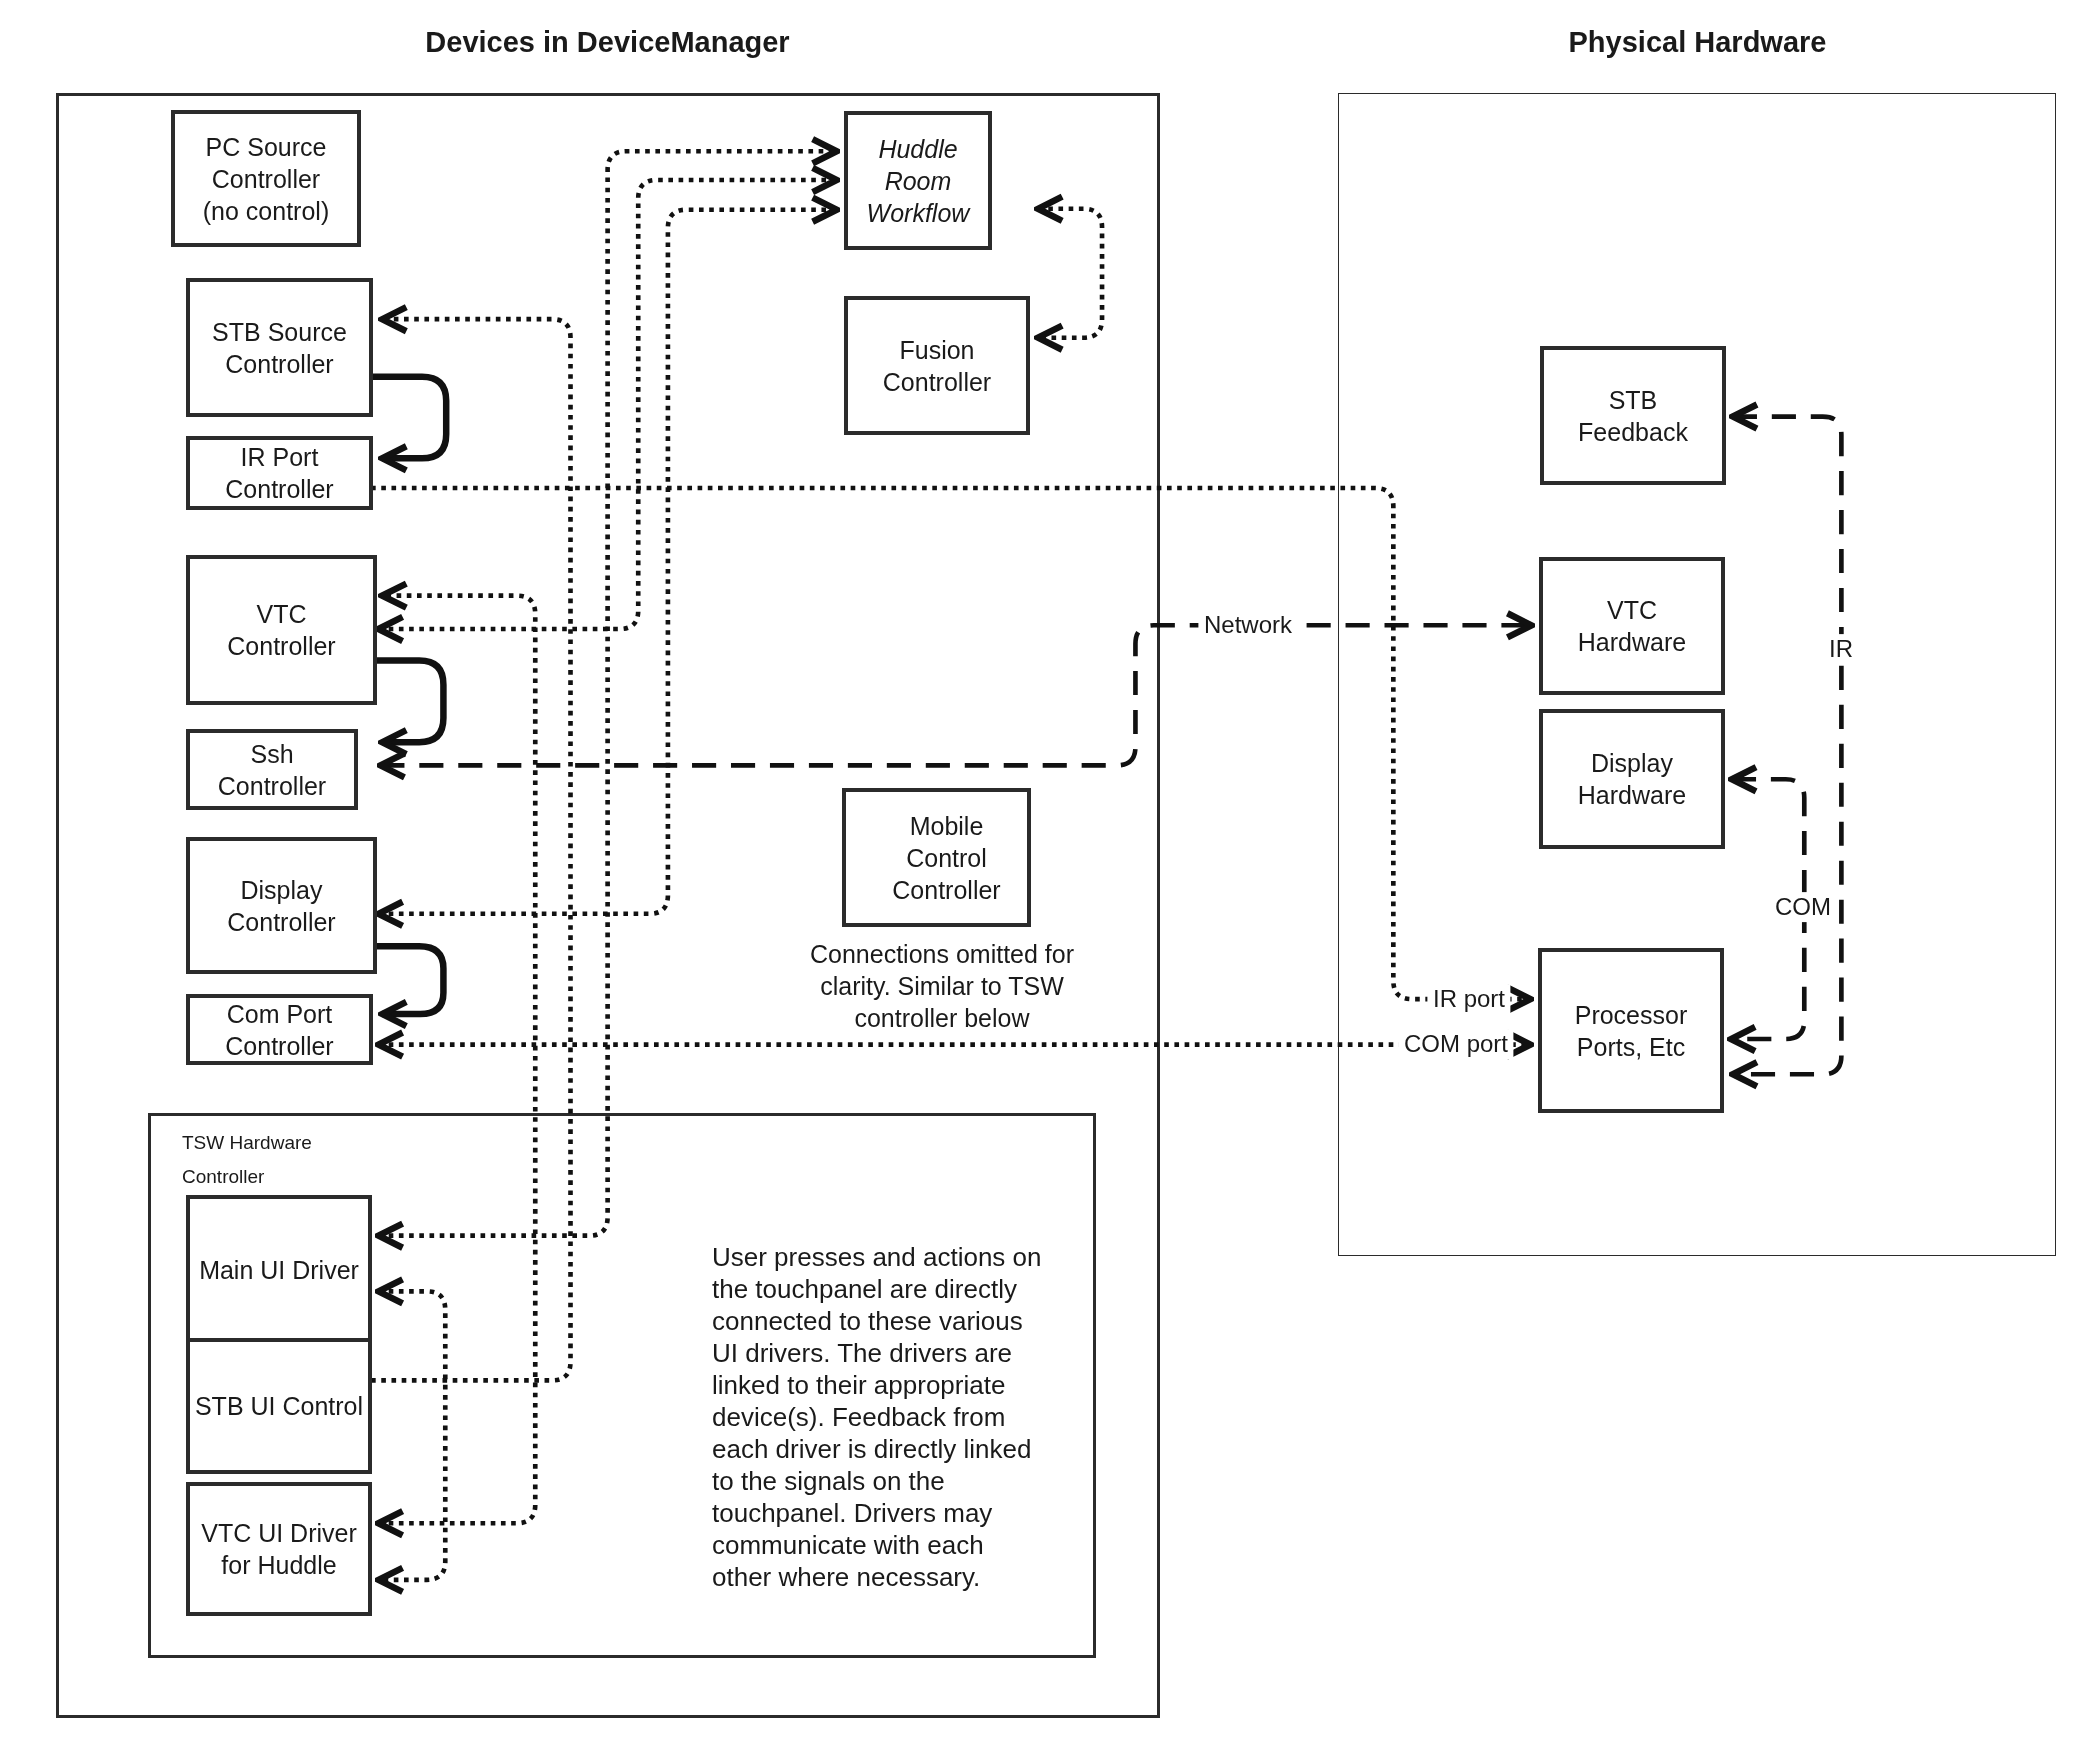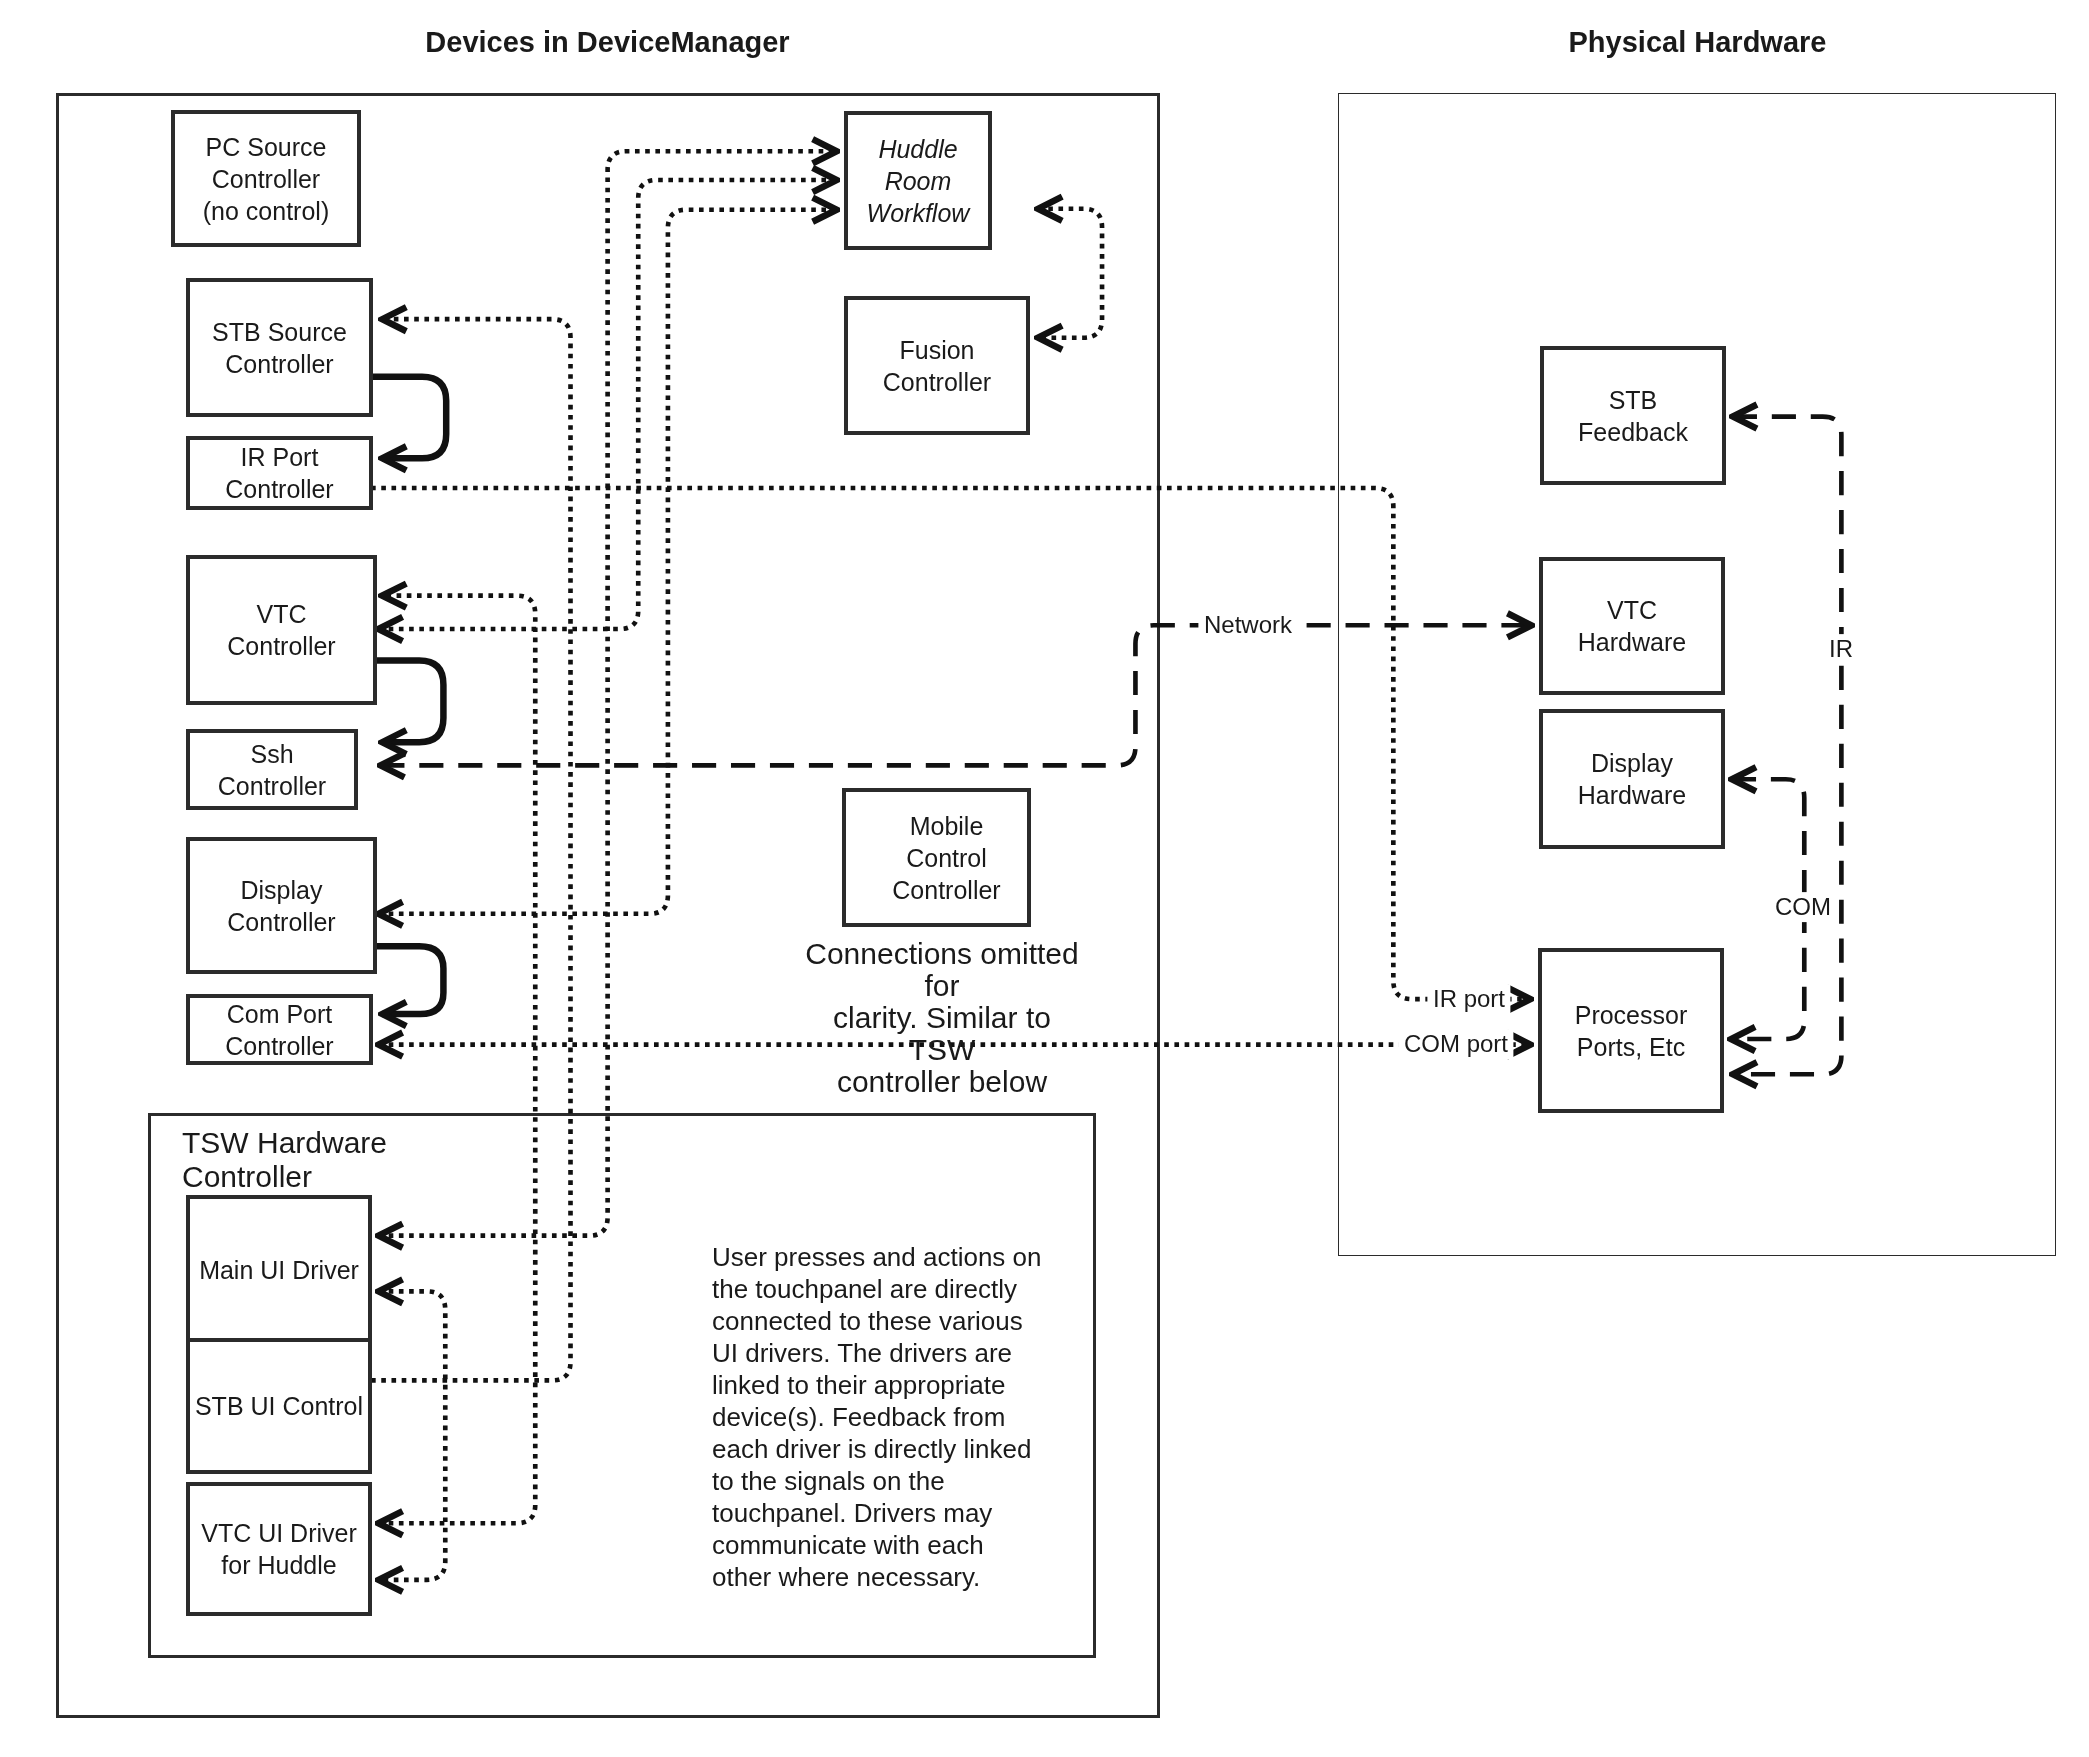--- a/index.html
+++ b/index.html
@@ -8,23 +8,23 @@
   .wires{position:absolute;left:0;top:0;z-index:1;}
   .box{position:absolute;z-index:2;background:#ffffff;border:4.6px solid #2b2b2b;
        display:flex;align-items:center;justify-content:center;text-align:center;
        box-sizing:border-box;}
   .box span{white-space:pre-line;font-size:25px;line-height:32px;}
   .frame{position:absolute;z-index:0;background:transparent;border:3.7px solid #2b2b2b;box-sizing:border-box;}
   .frame.thin{border-width:1.9px;}
   .title{position:absolute;z-index:2;font-weight:bold;font-size:29px;text-align:center;white-space:pre;}
   .wire-label{position:absolute;z-index:3;background:#ffffff;font-size:24px;line-height:28px;
        padding:0.9px 5.6px;transform:translate(-50%,-50%);white-space:pre;}
-  .note{position:absolute;z-index:2;font-size:30px;line-height:32px;text-align:center;white-space:pre-line;}
+  .note{position:absolute;z-index:2;font-size:25px;line-height:32px;text-align:center;white-space:pre-line;}
   .para{position:absolute;z-index:2;font-size:26px;line-height:32px;text-align:left;white-space:pre-line;}
-  .tsw-label{position:absolute;z-index:2;font-size:30px;line-height:34px;text-align:left;white-space:pre-line;}
+  .tsw-label{position:absolute;z-index:2;font-size:19px;line-height:34px;text-align:left;white-space:pre-line;}
   path.dot{fill:none;stroke:#111111;stroke-width:5;stroke-dasharray:5 6;}
   path.dash{fill:none;stroke:#111111;stroke-width:5;stroke-dasharray:26 16;}
   path.solid{fill:none;stroke:#111111;stroke-width:7;}
 </style>
 </head>
 <body>
 
 <div class="stage">
 
   <div class="title" style="left:329px;top:26px;width:557px;">Devices in DeviceManager</div>

